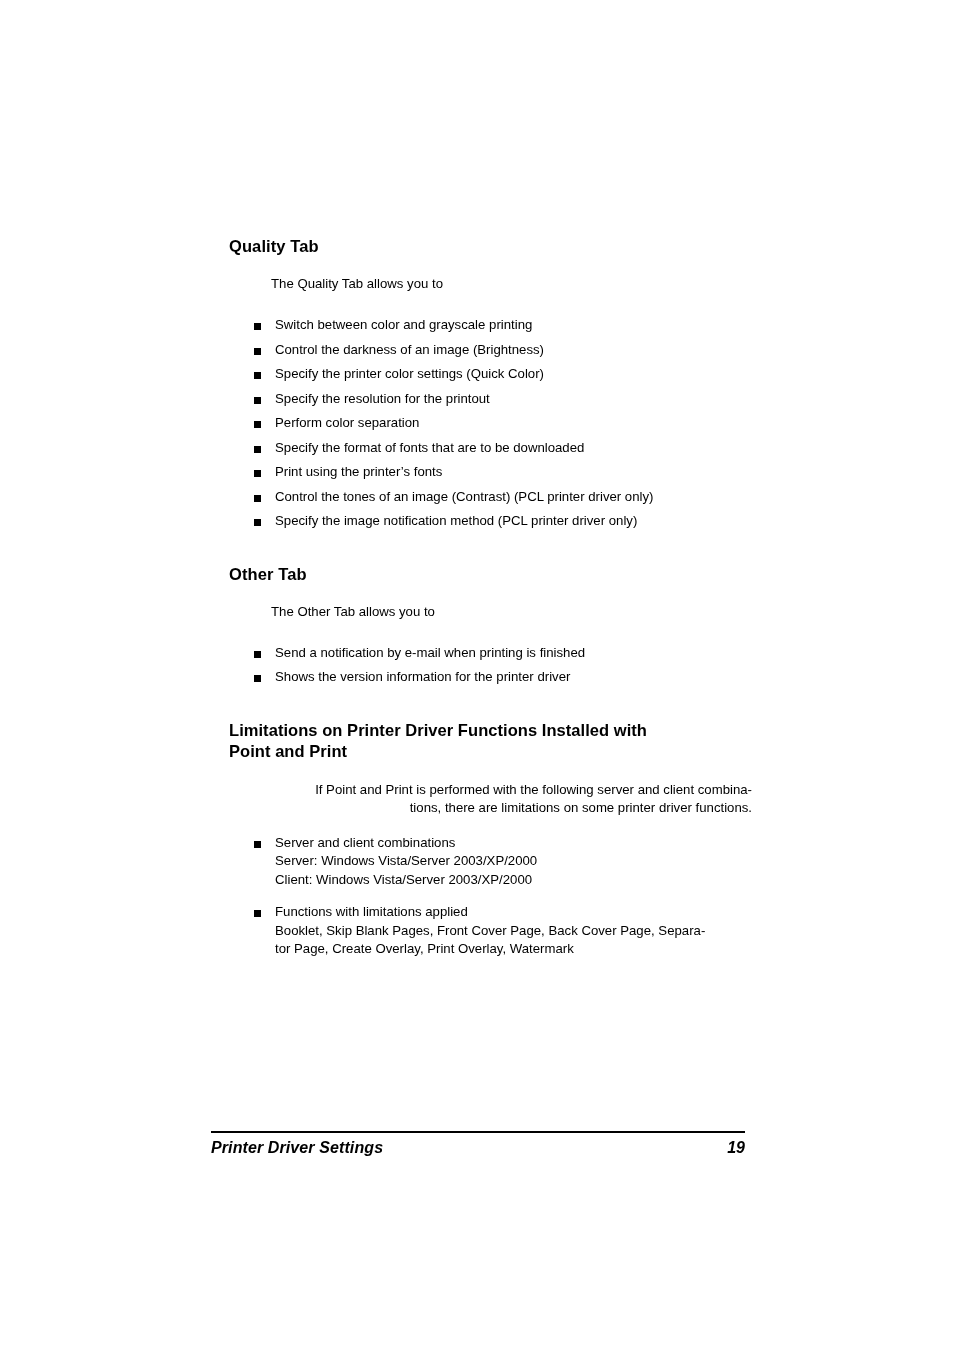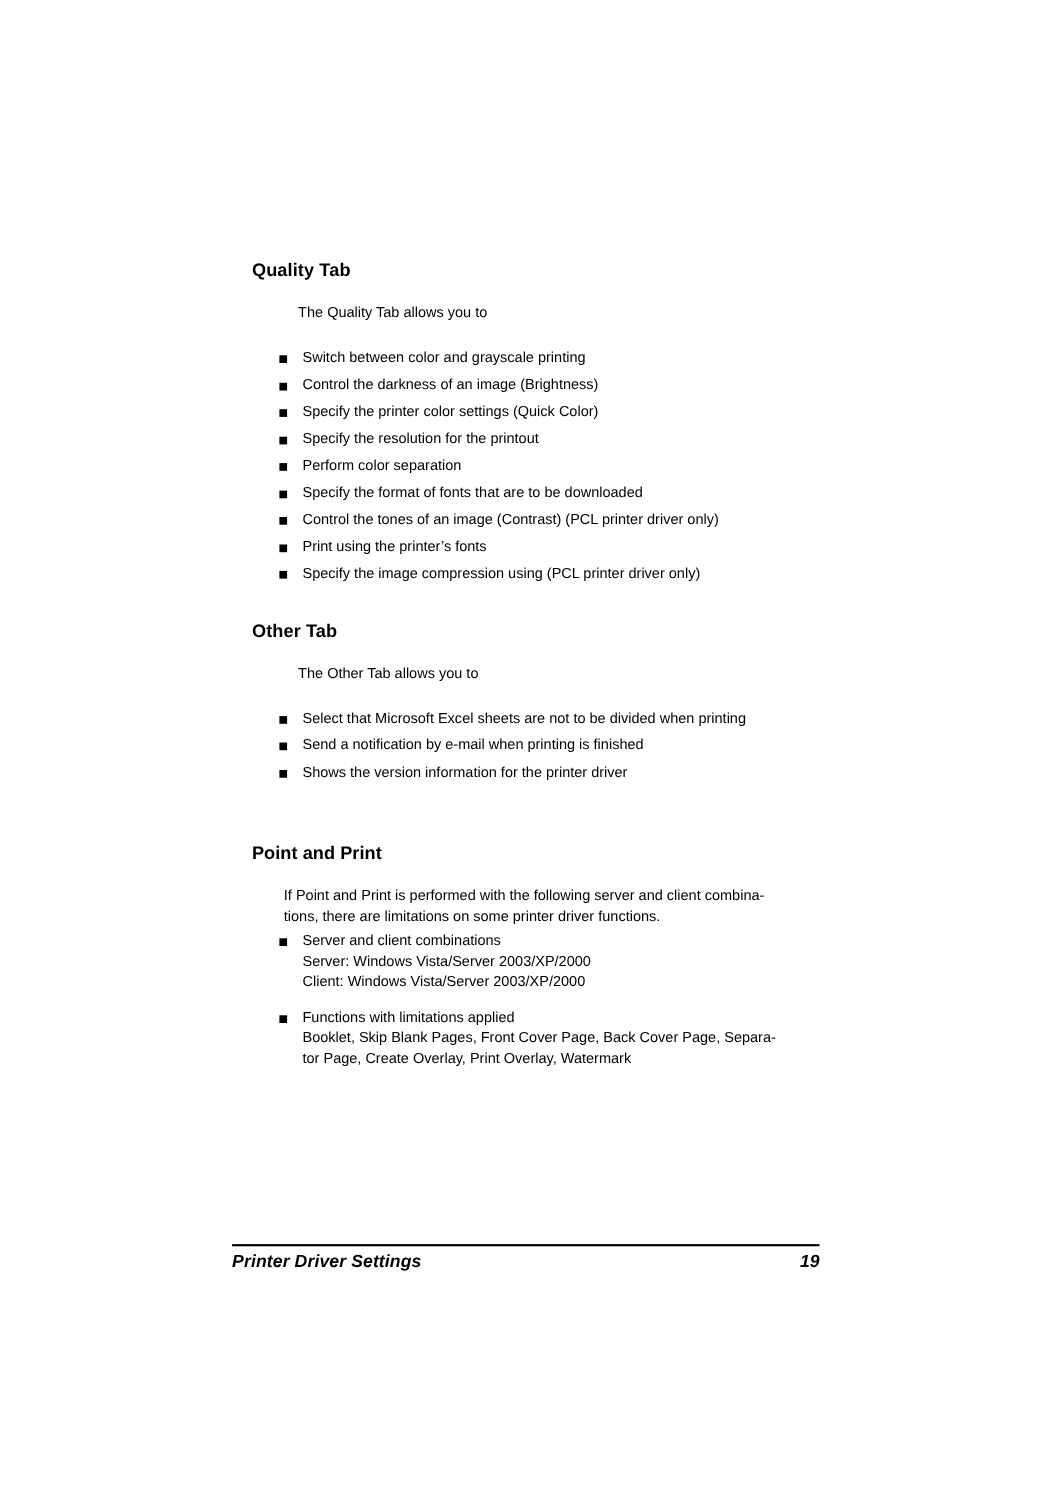--- a/index.html
+++ b/index.html
@@ -57,22 +57,23 @@
 
   .lead {
     font-size: 13.2px;
     line-height: 18px;
     margin: 17px;
   }
 
   .para {
     font-size: 13.2px;
     line-height: 18.5px;
-    margin: 4px;
+    margin: 16px;
     width: 482px;
+    text-align: right;
   }
 
   
   ul.blist {
     list-style: none;
     margin: 0;
     padding: 0;
   }
   ul.blist > li {
     position: relative;
@@ -166,56 +167,52 @@
         <li>
           <span class="sq"></span>
           <span>Perform color separation</span>
         </li>
         <li>
           <span class="sq"></span>
           <span>Specify the format of fonts that are to be downloaded</span>
         </li>
         <li>
           <span class="sq"></span>
+          <span>Print using the printer’s fonts</span>
+        </li>
+        <li>
+          <span class="sq"></span>
           <span>Control the tones of an image (Contrast) (PCL printer driver only)</span>
         </li>
         <li>
           <span class="sq"></span>
-          <span>Print using the printer’s fonts</span>
-        </li>
-        <li>
-          <span class="sq"></span>
-          <span>Specify the image compression using (PCL printer driver only)</span>
+          <span>Specify the image notification method (PCL printer driver only)</span>
         </li>
       </ul>
     </div>
 
     <h2 class="h-section gap-sec">Other Tab</h2>
 
     <div class="indent">
       <p class="lead gap-lead">The Other Tab allows you to</p>
 
       <ul class="blist bl-tight gap-list">
         <li>
           <span class="sq"></span>
-          <span>Select that Microsoft Excel sheets are not to be divided when printing</span>
-        </li>
-        <li>
-          <span class="sq"></span>
           <span>Send a notification by e-mail when printing is finished</span>
         </li>
         <li>
           <span class="sq"></span>
           <span>Shows the version information for the printer driver</span>
         </li>
       </ul>
     </div>
 
     <h2 class="h-big gap-sec">
-      <br>
+      <span>Limitations on Printer Driver Functions Installed with</span><br>
       <span>Point and Print</span>
     </h2>
 
     <div class="indent">
       <p class="para gap-para">
         <span>If Point and Print is performed with the following server and client combina-</span><br>
         <span>tions, there are limitations on some printer driver functions.</span>
       </p>
 
       <ul class="blist gap-list">

